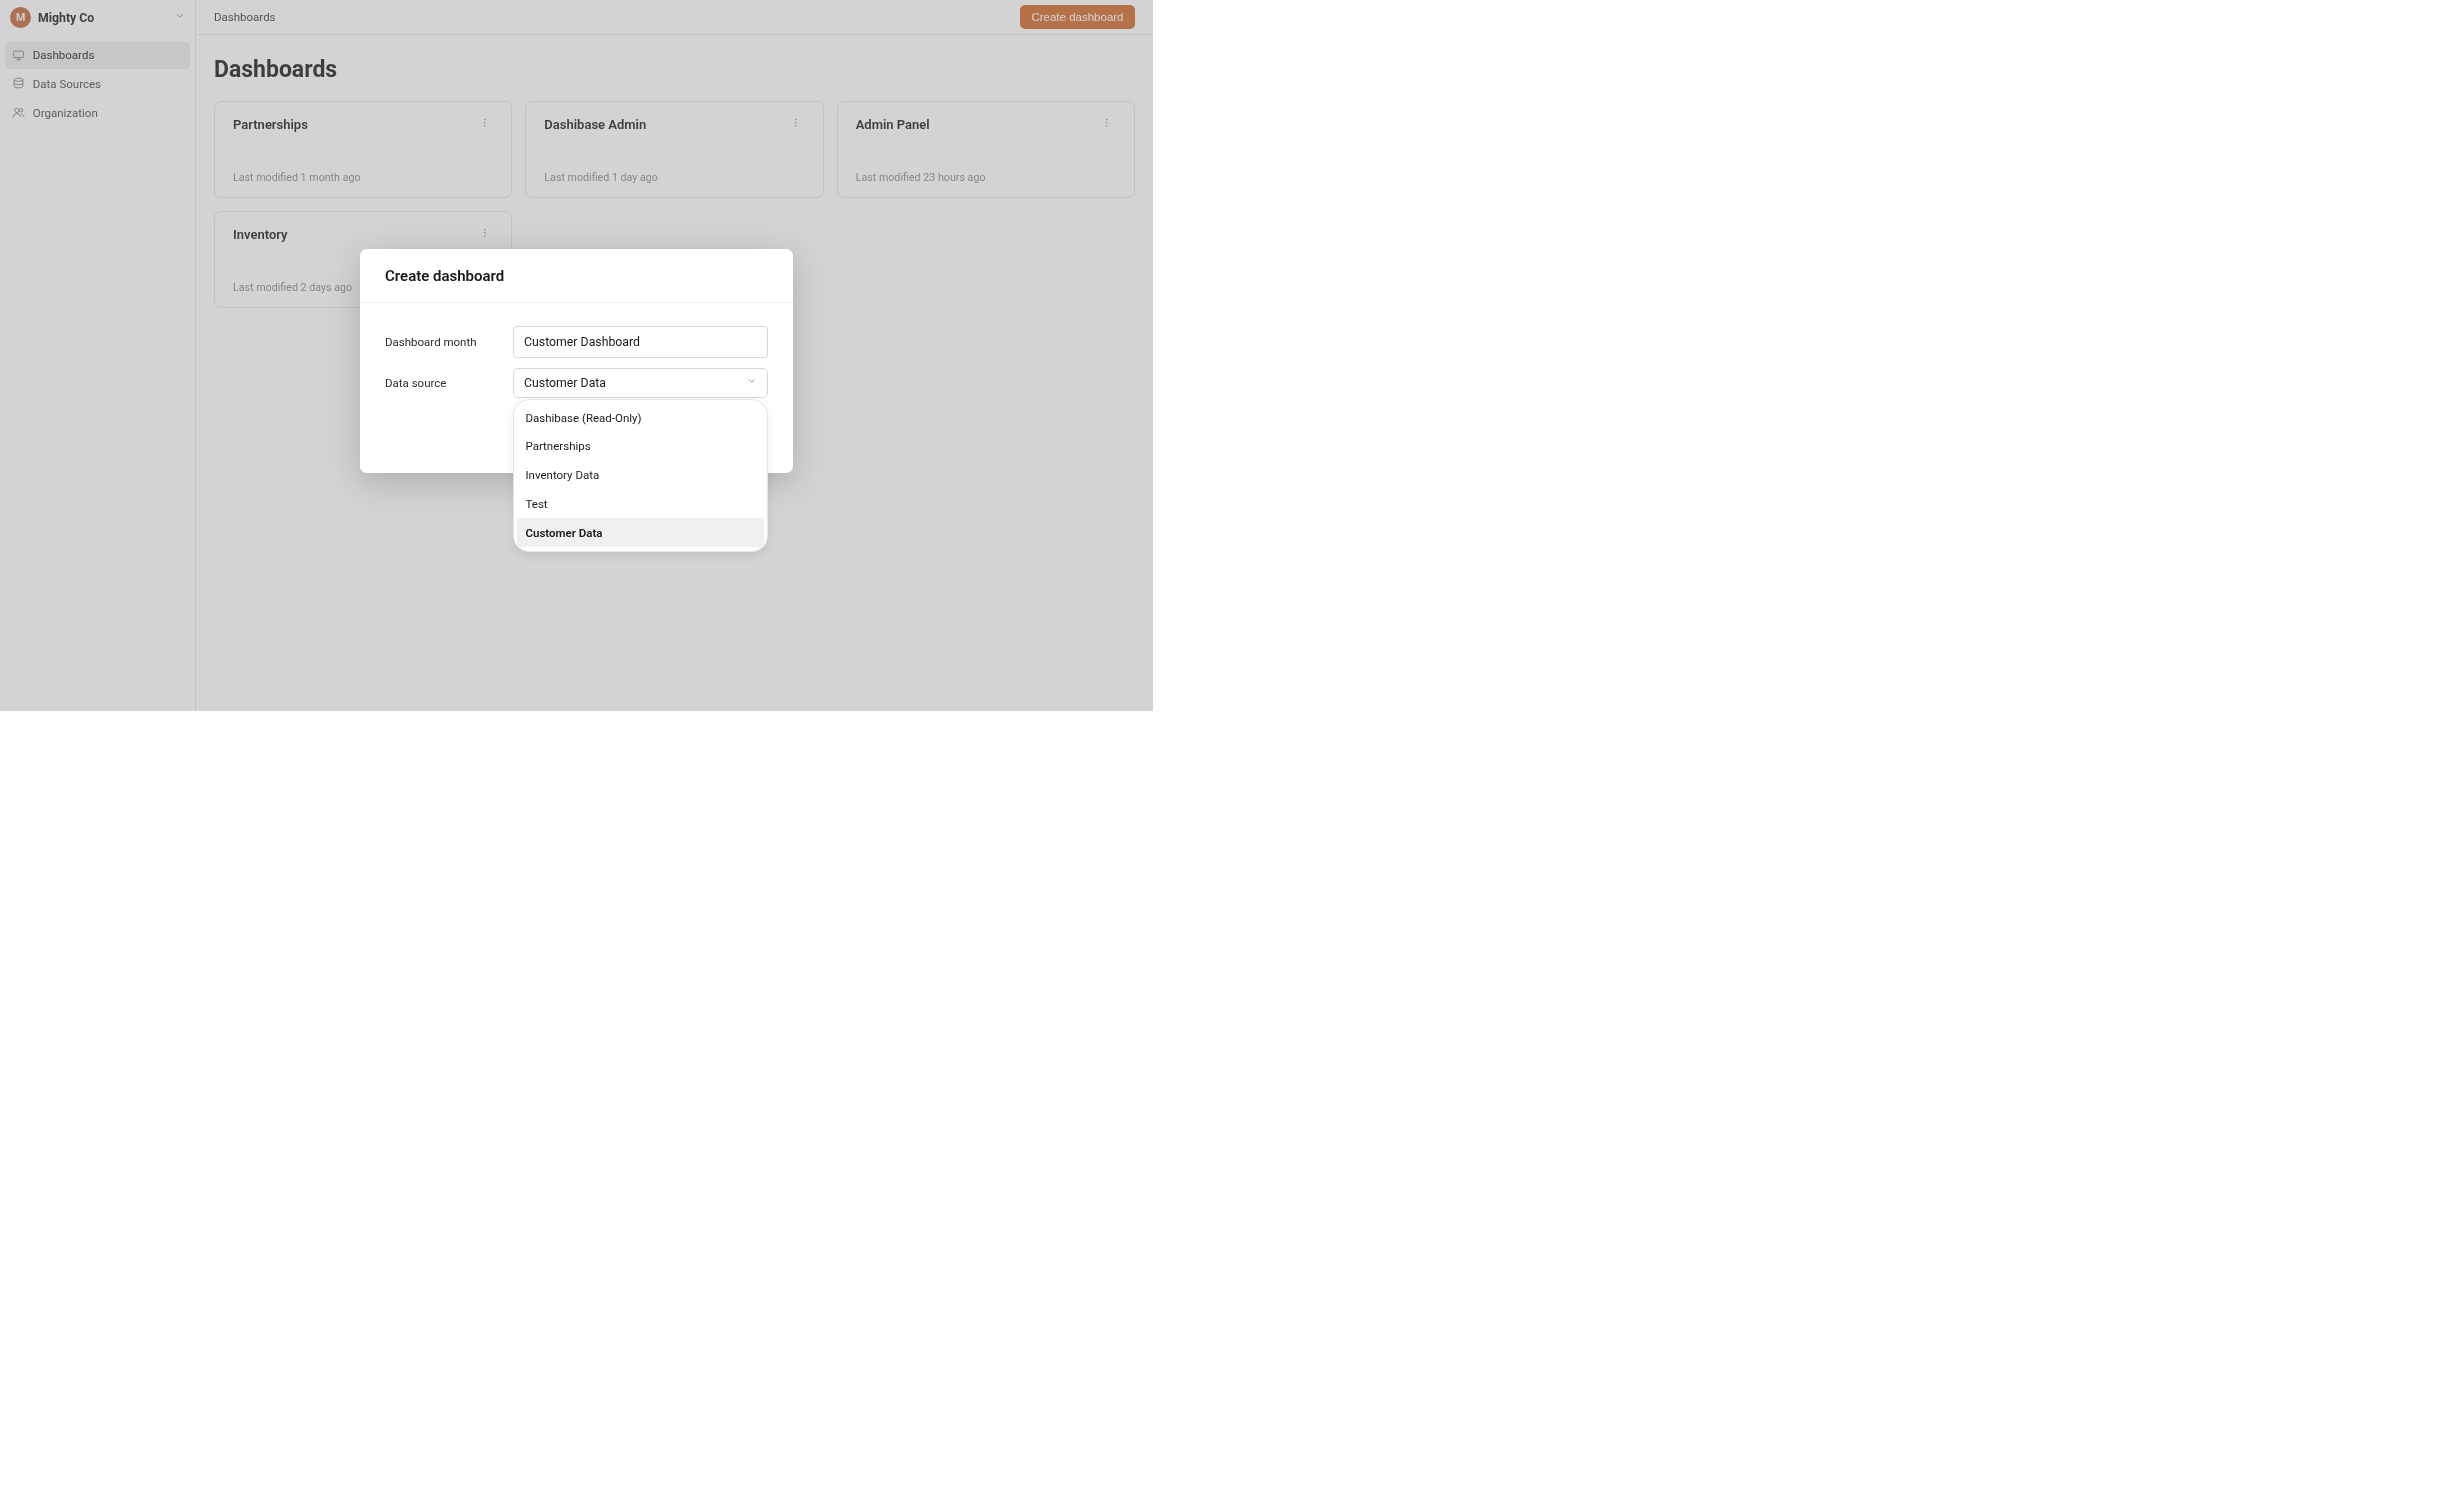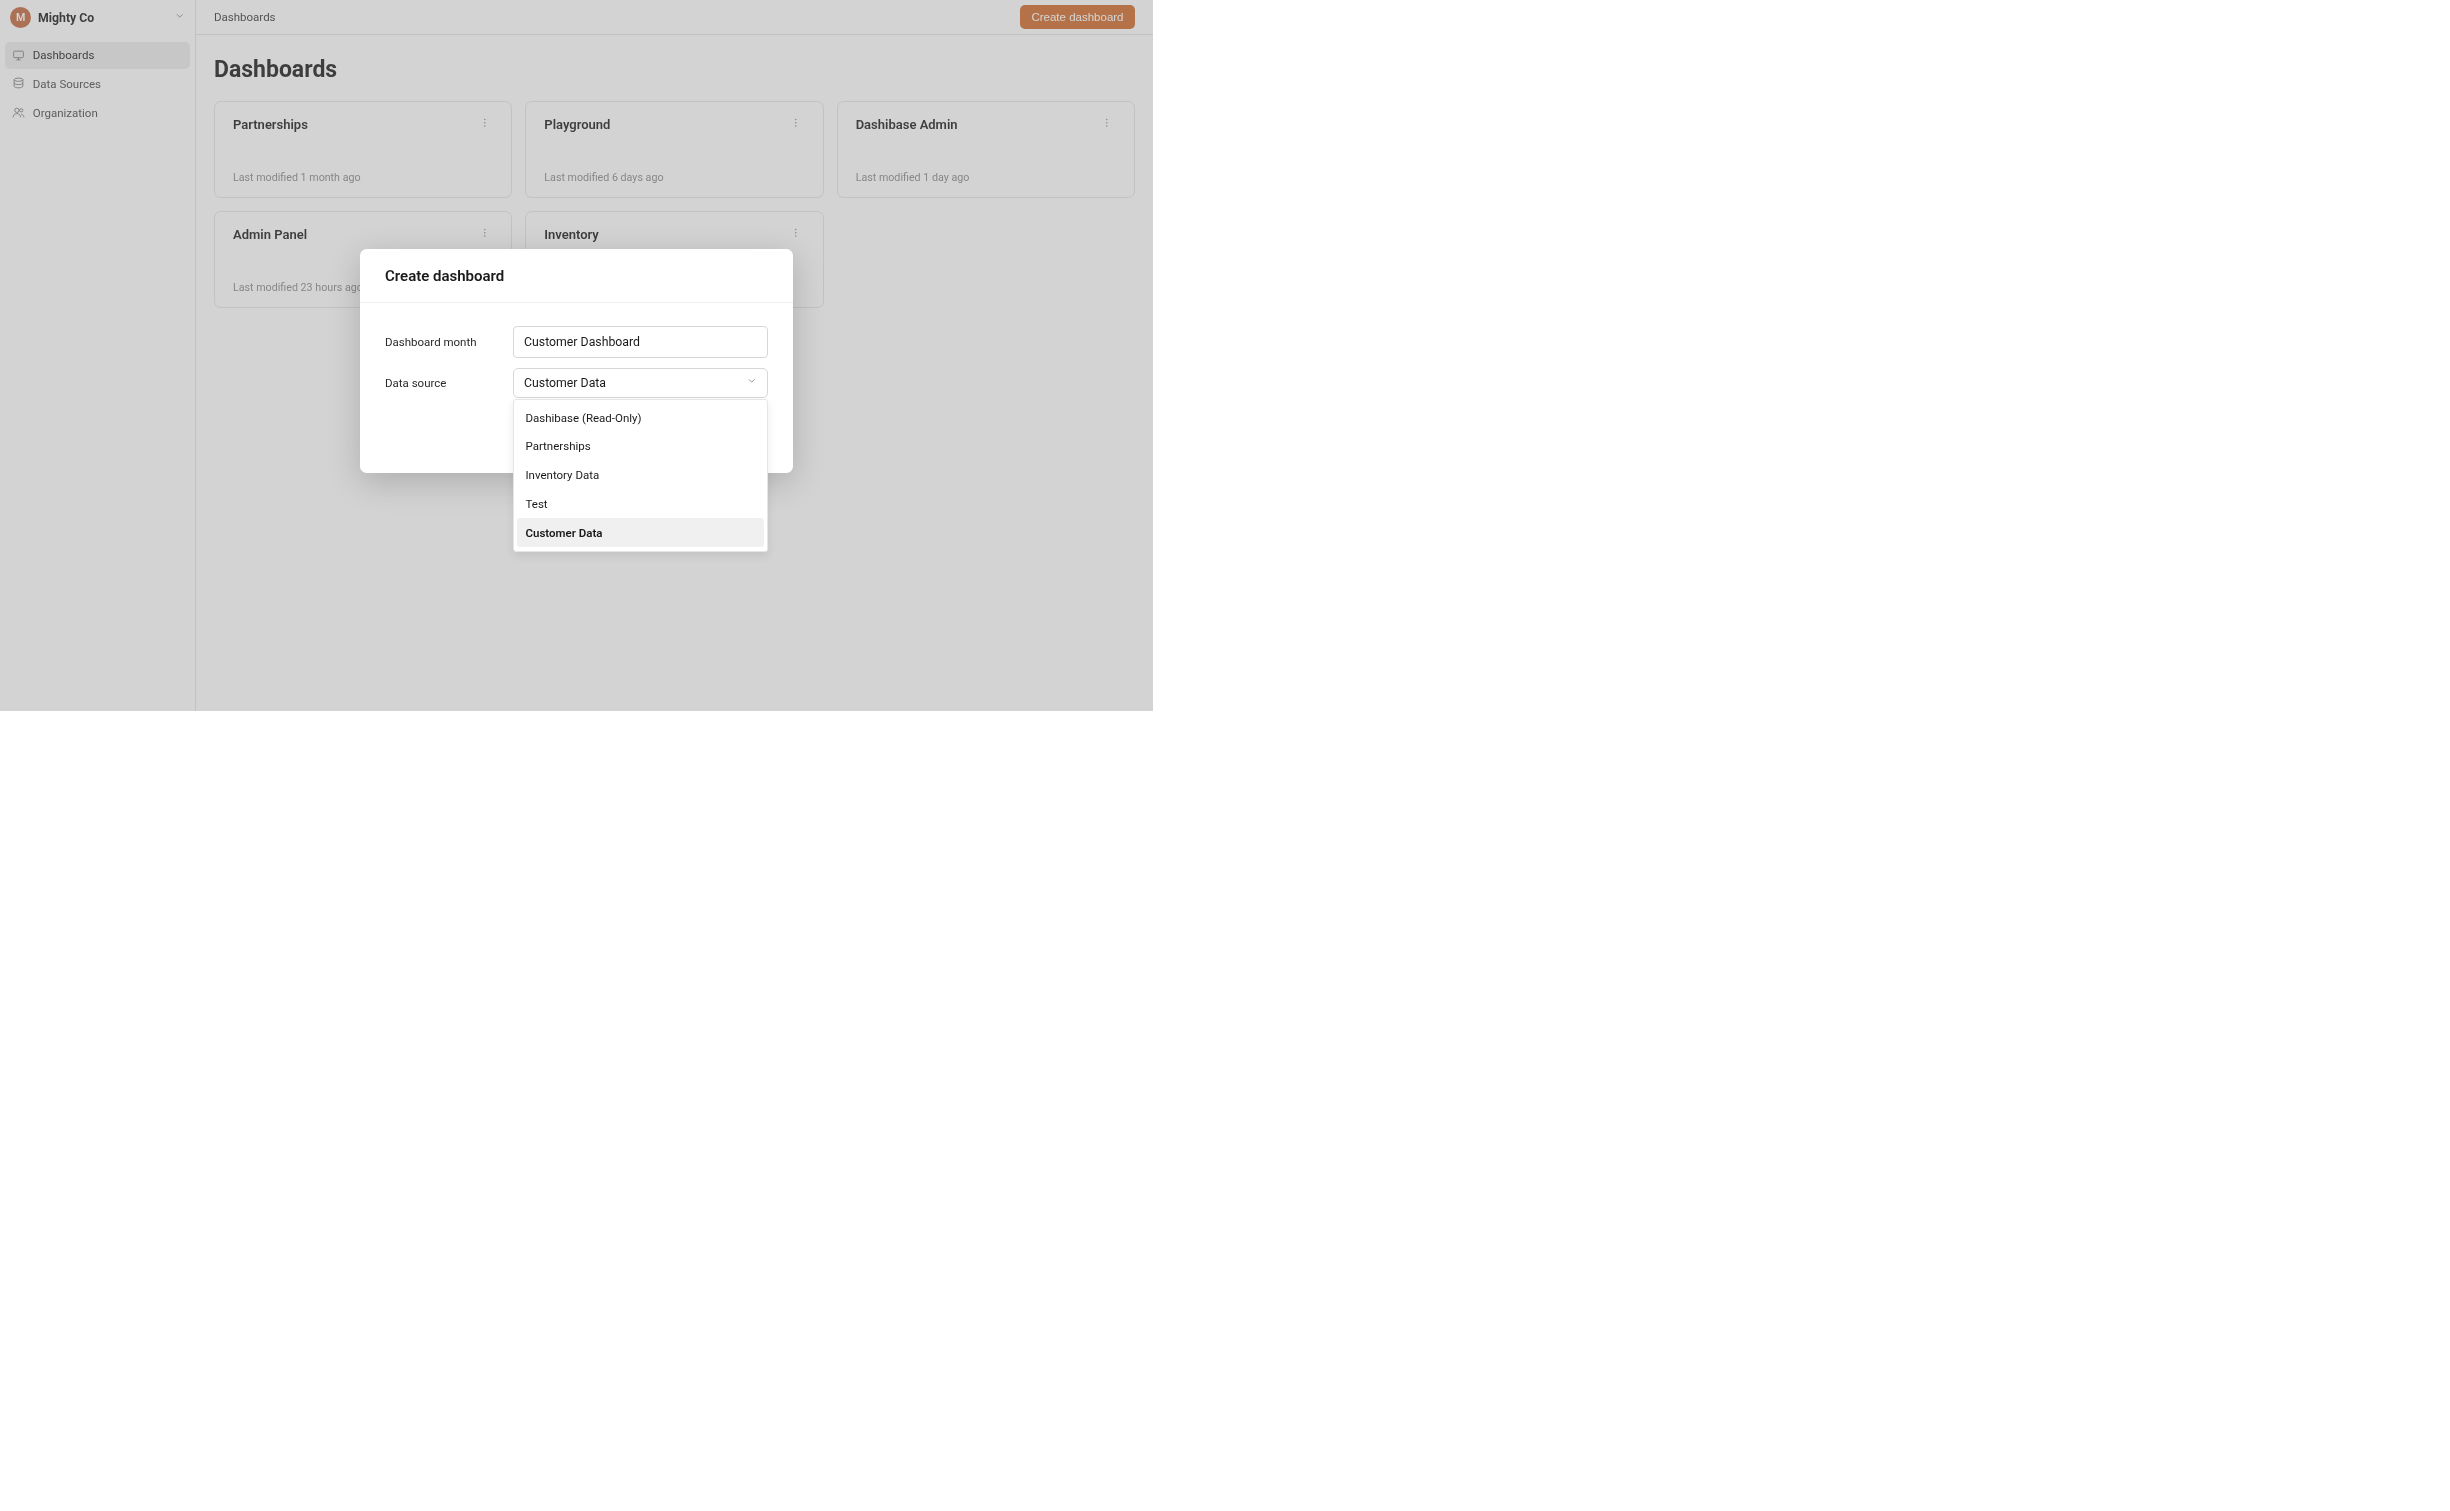--- a/index.html
+++ b/index.html
@@ -226,21 +226,21 @@
       display: flex;
       justify-content: flex-end;
     }
     .dropdown-panel {
       position: absolute;
       left: 153px;
       top: 150px;
       width: 255px;
       background: #fff;
       border: 0.8px solid #e5e5e5;
-      border-radius: 3px;
+      border-radius: 16px;
       padding: 3.3px;
       box-shadow: 0 3.3px 10px rgba(0,0,0,0.08);
     }
     .dropdown-option {
       padding: 7.4px 8.2px;
       font-size: 11.5px;
       border-radius: 3.3px;
       cursor: pointer;
       color: #1a1a1a;
     }
@@ -327,33 +327,20 @@
               <svg viewBox="0 0 24 24">
                   <circle cx="12" cy="5" r="1.6"></circle>
                   <circle cx="12" cy="12" r="1.6"></circle>
                   <circle cx="12" cy="19" r="1.6"></circle>
                 </svg>
             </div>
           </div>
           <div class="card-meta">Last modified 1 month ago</div>
         </div>
 
-        <div class="card">
-          <div class="card-header">
-            <div class="card-title">Playground</div>
-            <div class="card-menu kebab">
-              <svg viewBox="0 0 24 24">
-                  <circle cx="12" cy="5" r="1.6"></circle>
-                  <circle cx="12" cy="12" r="1.6"></circle>
-                  <circle cx="12" cy="19" r="1.6"></circle>
-                </svg>
-            </div>
-          </div>
-          <div class="card-meta">Last modified 6 days ago</div>
-        </div>
 
         <div class="card">
           <div class="card-header">
             <div class="card-title">Dashibase Admin</div>
             <div class="card-menu kebab">
               <svg viewBox="0 0 24 24">
                   <circle cx="12" cy="5" r="1.6"></circle>
                   <circle cx="12" cy="12" r="1.6"></circle>
                   <circle cx="12" cy="19" r="1.6"></circle>
                 </svg>

